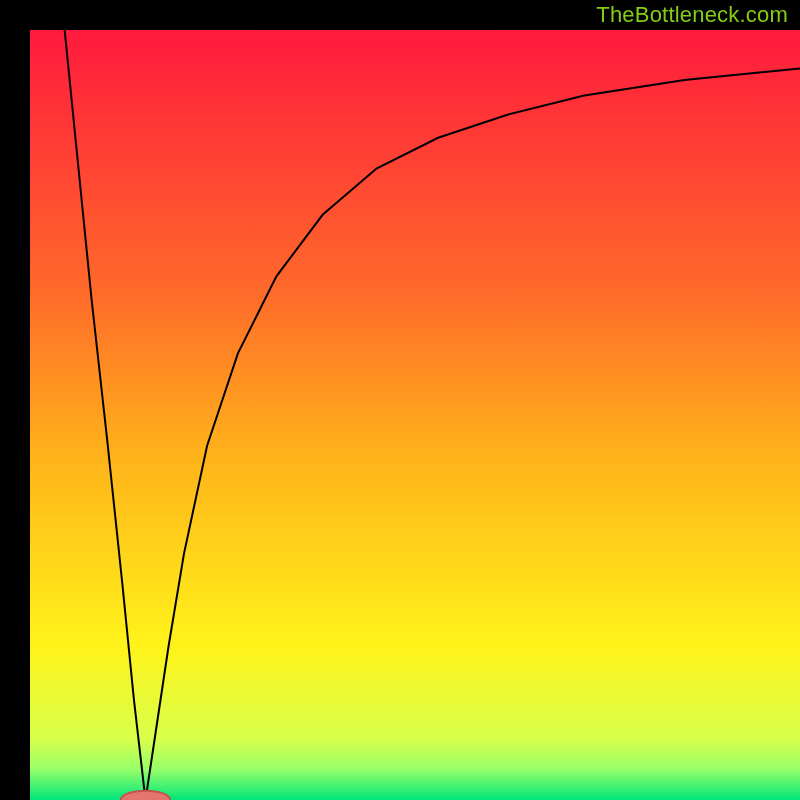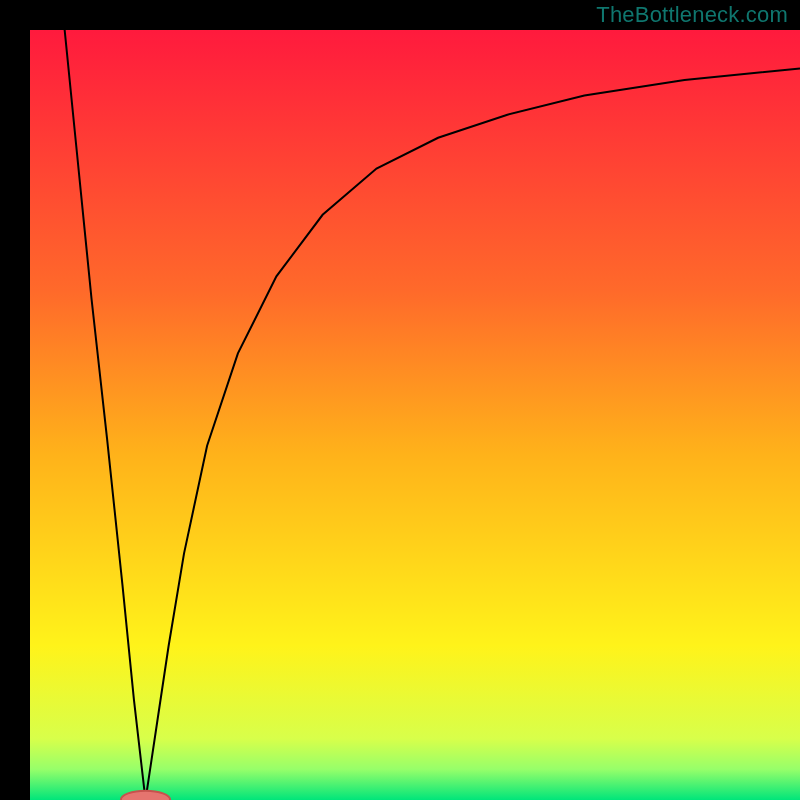--- a/index.html
+++ b/index.html
@@ -14,21 +14,21 @@
   .stage {
     position: relative;
     width: 800px;
     height: 800px;
     background: #000;
   }
   .watermark {
     position: absolute;
     top: 2px;
     right: 12px;
-    color: #0f766e;
+    color: #84cc16;
     font-size: 22px;
     font-weight: 400;
     letter-spacing: 0.2px;
     z-index: 5;
     user-select: none;
     margin-left: 6px;
   }
   svg.plot {
     position: absolute;
     left: 30px;

